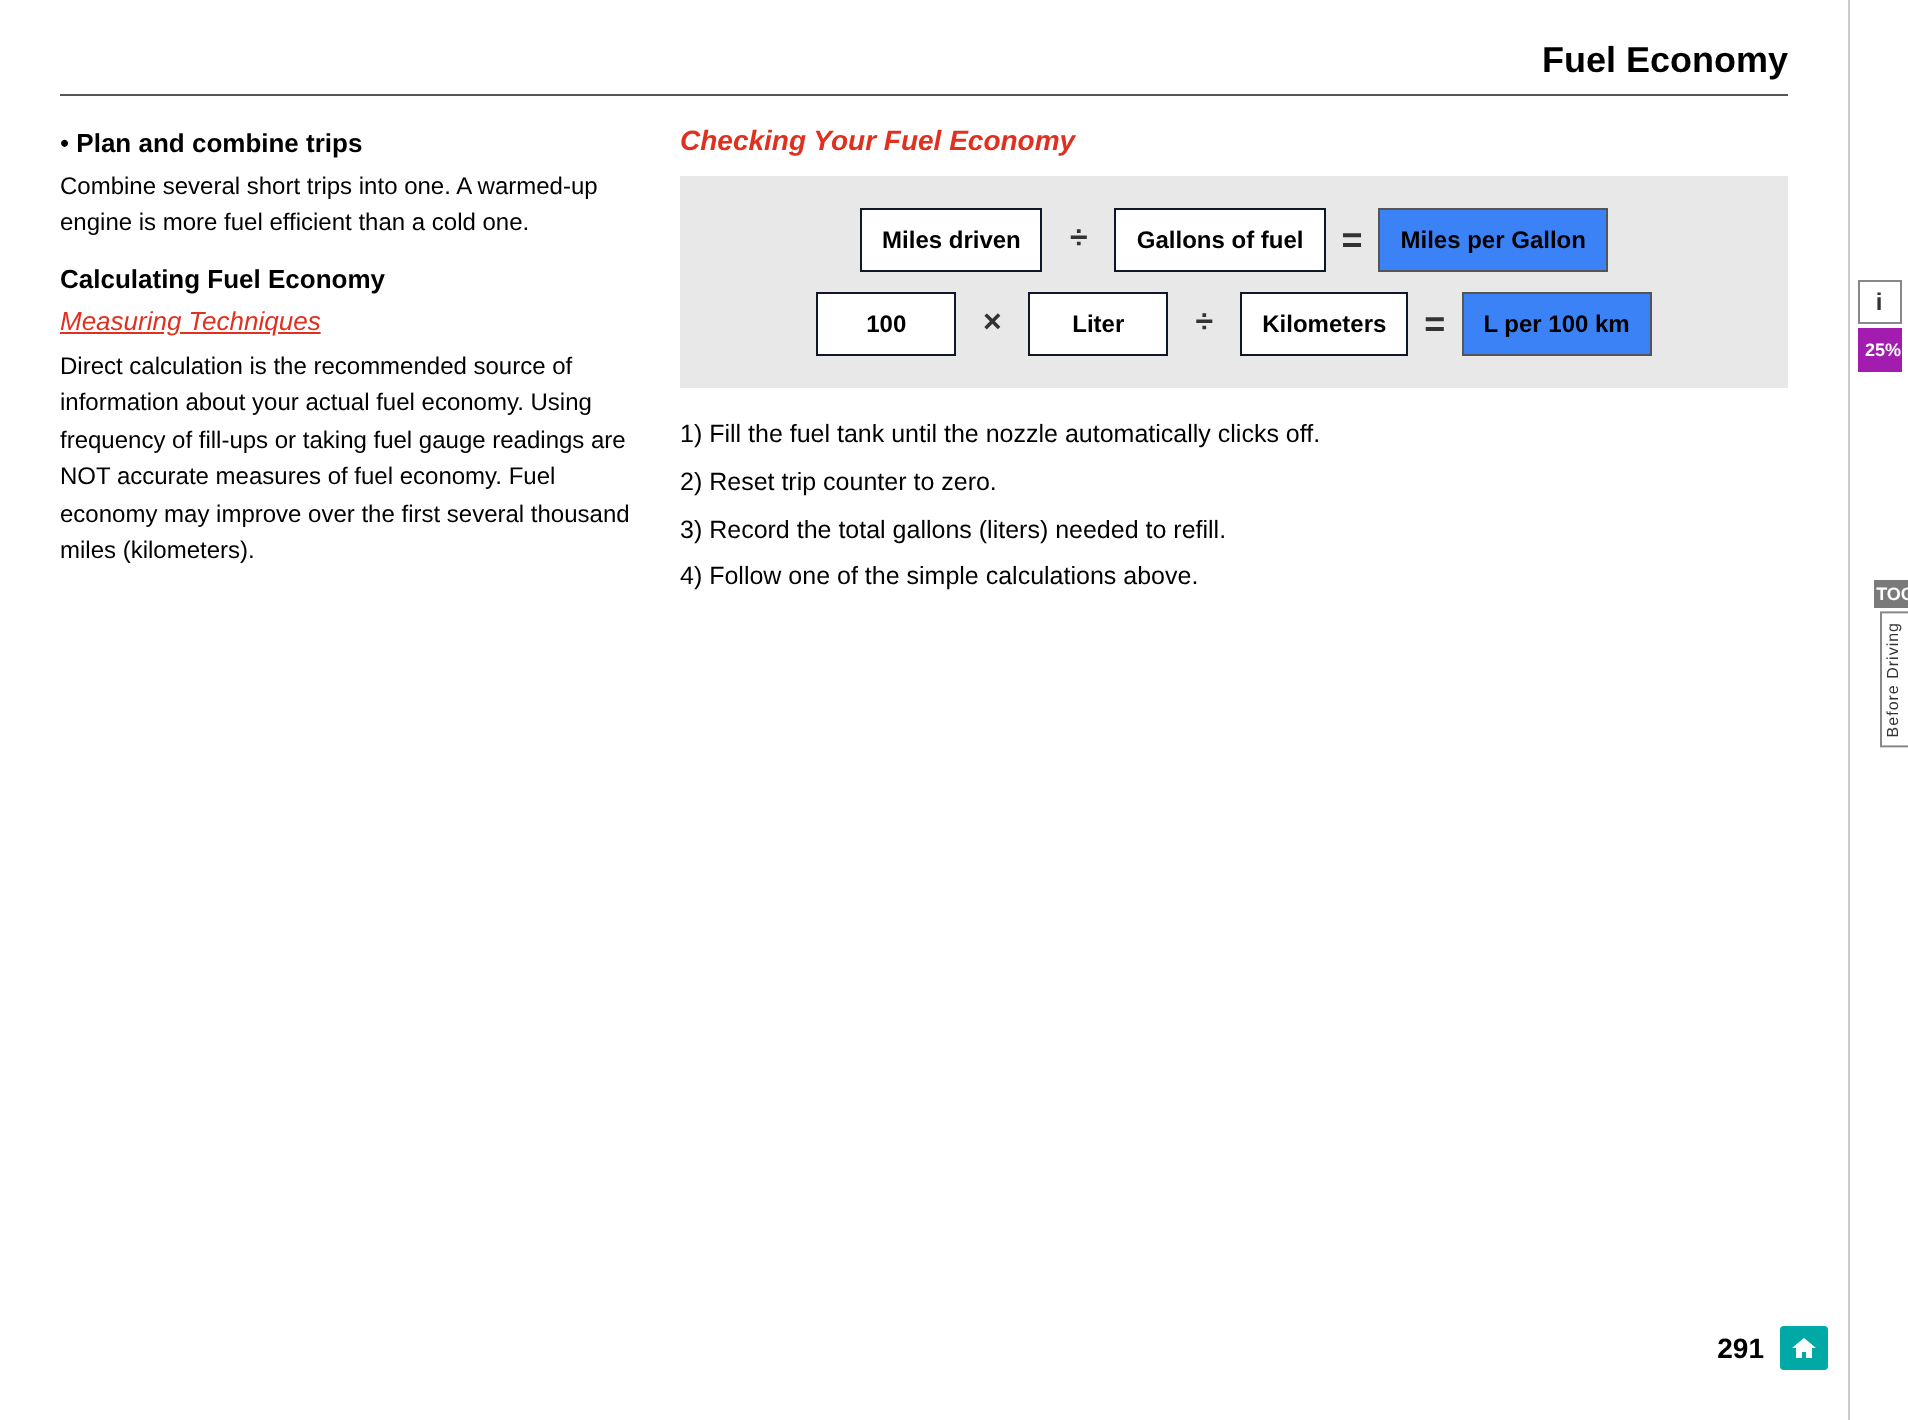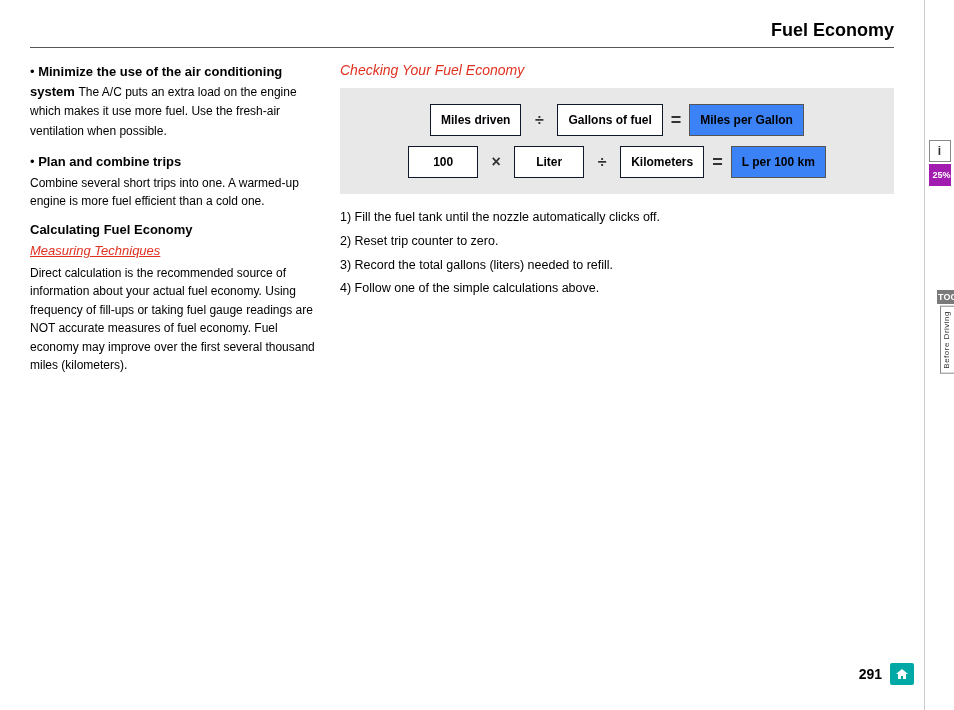--- a/index.html
+++ b/index.html
@@ -166,21 +166,21 @@
     .body-text {
       font-size: 12px;
       line-height: 1.55;
     }
 
     
     .checking-title {
       color: #e03020;
       font-style: italic;
       font-size: 14px;
-      font-weight: normal;
+      font-weight: bold;
       margin-bottom: 10px;
     }
 
     
     .formula-box {
       background: #e8e8e8;
       padding: 16px 12px;
       margin-bottom: 14px;
     }
 
@@ -289,24 +289,20 @@
 <div class="main-content">
 
   <div class="page-title-bar">
     <span class="page-title">Fuel Economy</span>
   </div>
 
   <div class="two-col">
 
     <div class="left-col">
 
-      <div class="bullet-item">
-        <span>• </span><span class="bullet-title">Minimize the use of the air conditioning system</span>
-        <span class="bullet-text">The A/C puts an extra load on the engine which makes it use more fuel. Use the fresh-air ventilation when possible.</span>
-      </div>
 
       <div class="bullet-item">
         <span>• </span><span class="bullet-title">Plan and combine trips</span>
         <div class="bullet-text">Combine several short trips into one. A warmed-up engine is more fuel efficient than a cold one.</div>
       </div>
 
       <div class="section-title">Calculating Fuel Economy</div>
 
       <div class="subsection-title">Measuring Techniques</div>
 

